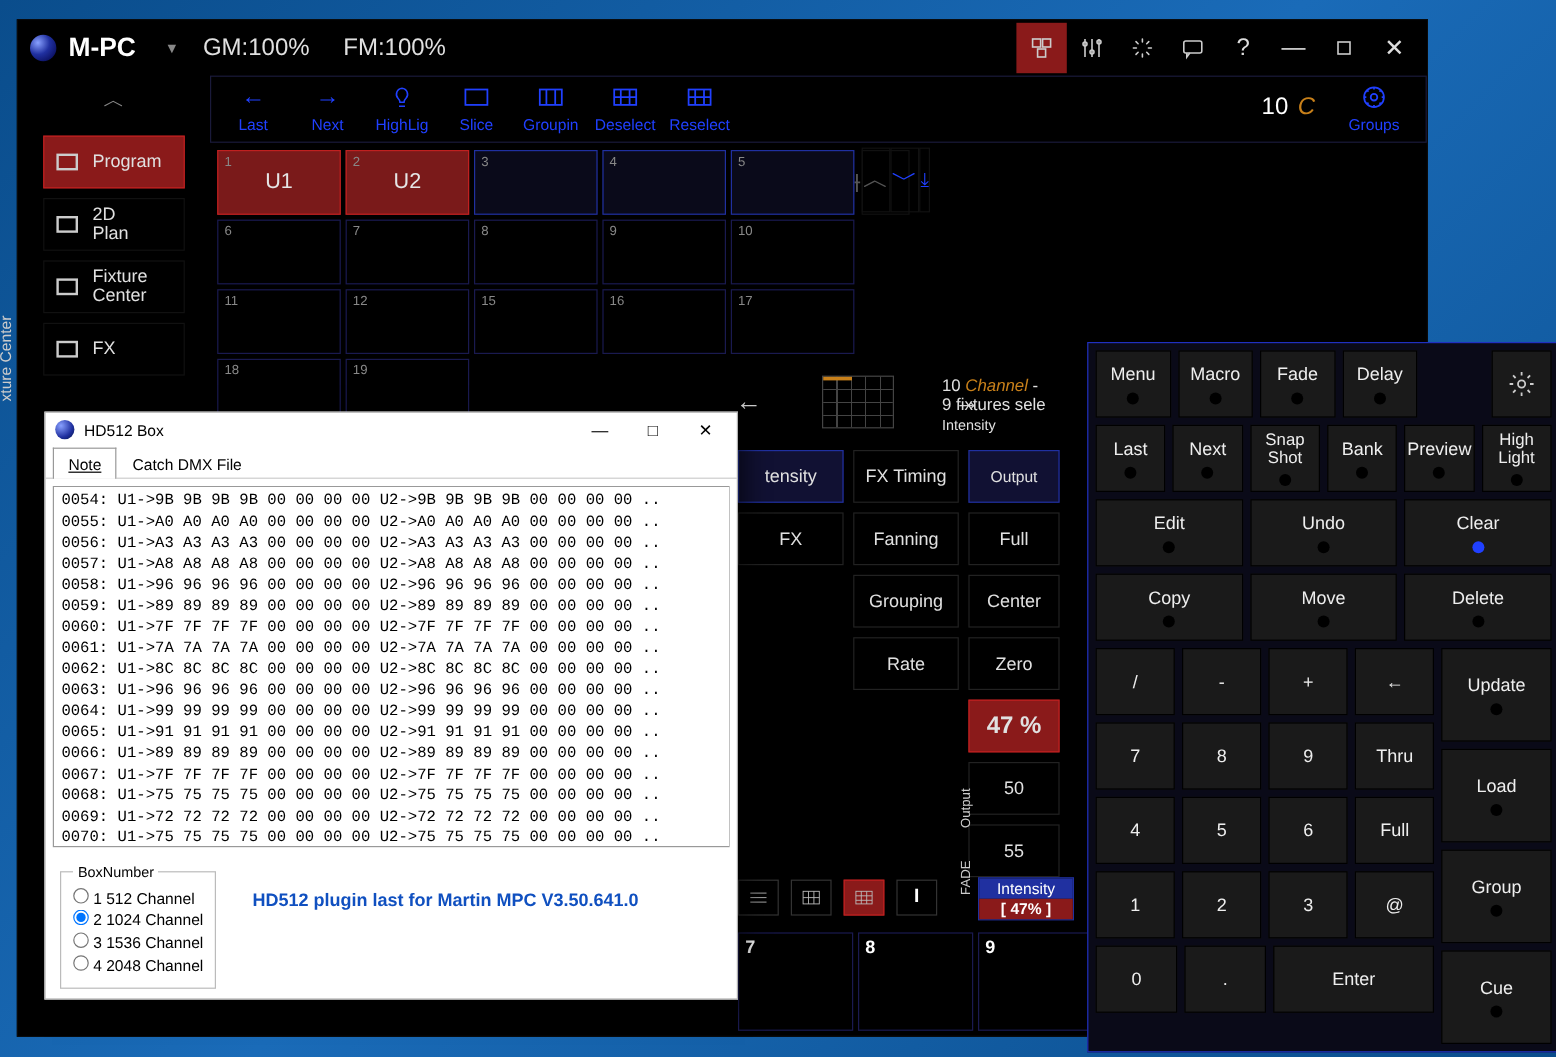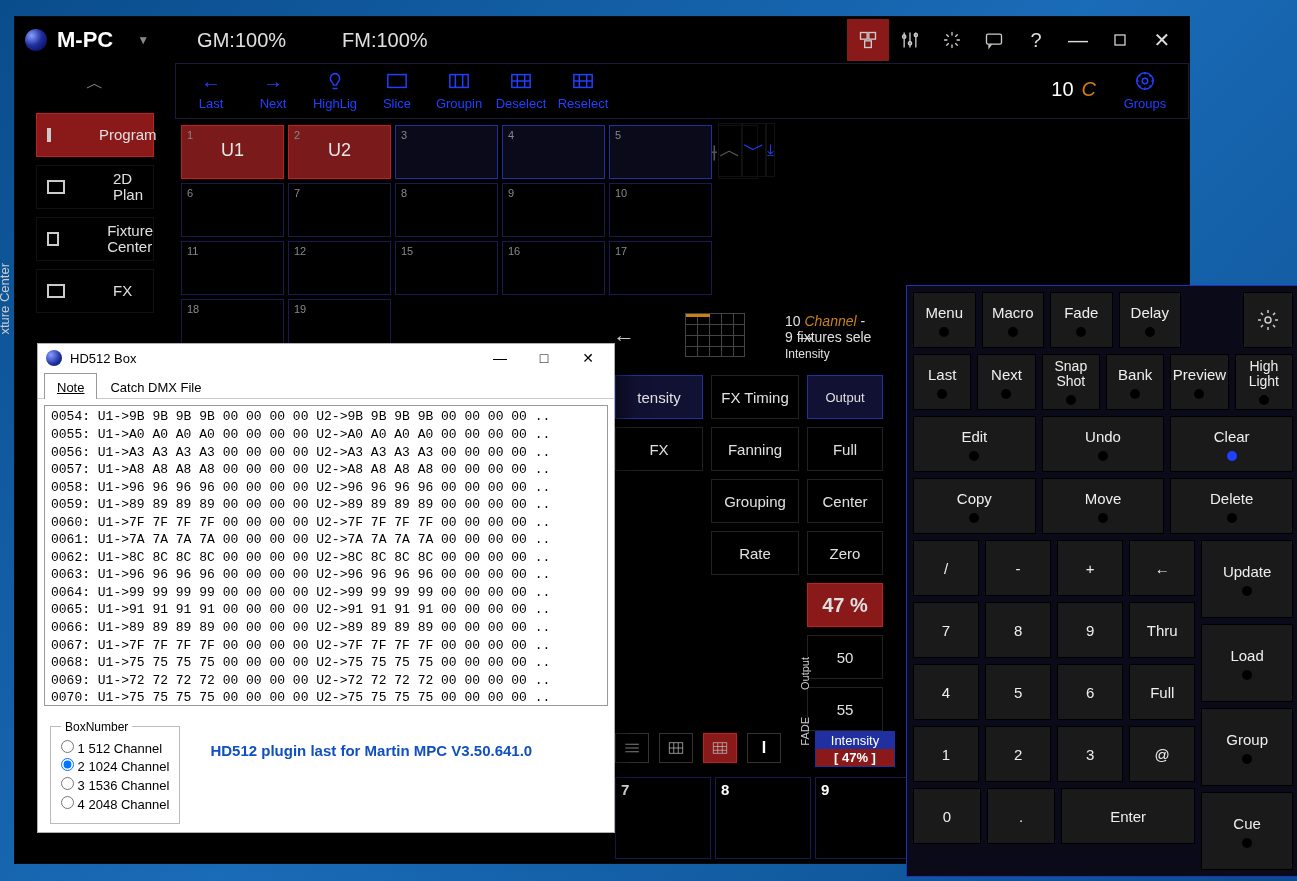--- a/index.html
+++ b/index.html
@@ -4,35 +4,35 @@
 <style>
   * { box-sizing: border-box; margin: 0; padding: 0; }
   html, body { width: 1297px; height: 881px; overflow: hidden; font-family: "Segoe UI", Arial, sans-serif; background: linear-gradient(135deg, #0a4d8c 0%, #1a6bb8 50%, #0a4d8c 100%); color: #e0e0e0; }
   .screen { position: relative; width: 1297px; height: 881px; }
 
   
   .mpc { position: absolute; left: 14px; top: 16px; width: 1176px; height: 848px; background: #000; border: 1px solid #0a0a0a; display: flex; flex-direction: column; }
   .titlebar { height: 46px; display: flex; align-items: center; padding: 0 6px 0 10px; background: #000; position: relative; }
   .logo-ball { width: 22px; height: 22px; border-radius: 50%; background: radial-gradient(circle at 30% 30%, #88a0ff 0%, #2030a0 45%, #000040 100%); margin-right: 10px; }
   .tb-title { font-size: 22px; font-weight: 700; color: #fff; margin-right: 28px; }
-  .tb-stat { font-size: 20px; color: #e0e0e0; margin-right: 28px; margin-left: 28px; }
+  .tb-stat { font-size: 20px; color: #e0e0e0; margin-right: 28px; }
   .tb-chevron { font-size: 12px; color: #888; margin-left: -4px; margin-right: 20px; }
   .tb-spacer { flex: 1; }
   .tb-icon { width: 42px; height: 42px; display: flex; align-items: center; justify-content: center; font-size: 20px; color: #ddd; cursor: pointer; }
   .tb-icon.active { background: #8a1a1a; }
   .tb-icon svg { width: 20px; height: 20px; stroke: #ccc; fill: none; stroke-width: 1.6; }
 
   
   .mpc-body { flex: 1; display: flex; }
   .sidebar { width: 160px; background: #000; display: flex; flex-direction: column; align-items: center; padding-top: 8px; position: relative; }
   .sb-up { width: 36px; height: 24px; color: #888; font-size: 18px; display: flex; align-items: center; justify-content: center; margin-bottom: 18px; }
   .sb-item { width: 118px; height: 44px; background: #000; border: 1px solid #111; display: flex; align-items: center; padding-left: 10px; margin-bottom: 8px; font-size: 16px; cursor: pointer; }
   .sb-item.active { background: #8a1a1a; border-color: #c02020; }
   .sb-item .sq { width: 18px; height: 14px; border: 2px solid #ccc; margin-right: 12px; }
-  .sb-item .lbl { line-height: 1.1; font-size: 15px; margin-left: 36px; }
+  .sb-item .lbl { line-height: 1.1; font-size: 15px; }
 
   .center { flex: 1; display: flex; flex-direction: column; position: relative; }
   .vlabel { position: absolute; font-size: 13px; color: #ccc; writing-mode: vertical-rl; transform: rotate(180deg); }
   .vlabel.fc { left: -18px; top: 200px; }
   .vlabel.am { right: -16px; top: 260px; }
 
   .toolbar { height: 56px; display: flex; align-items: flex-start; padding: 4px 4px 0 4px; background: #000; border: 1px solid #1a1a3a; }
   .tb-btn { width: 62px; text-align: center; color: #2040ff; cursor: pointer; }
   .tb-btn .ic { height: 26px; display: flex; align-items: center; justify-content: center; font-size: 20px; }
   .tb-btn .lb { font-size: 13px; margin-top: 2px; }

